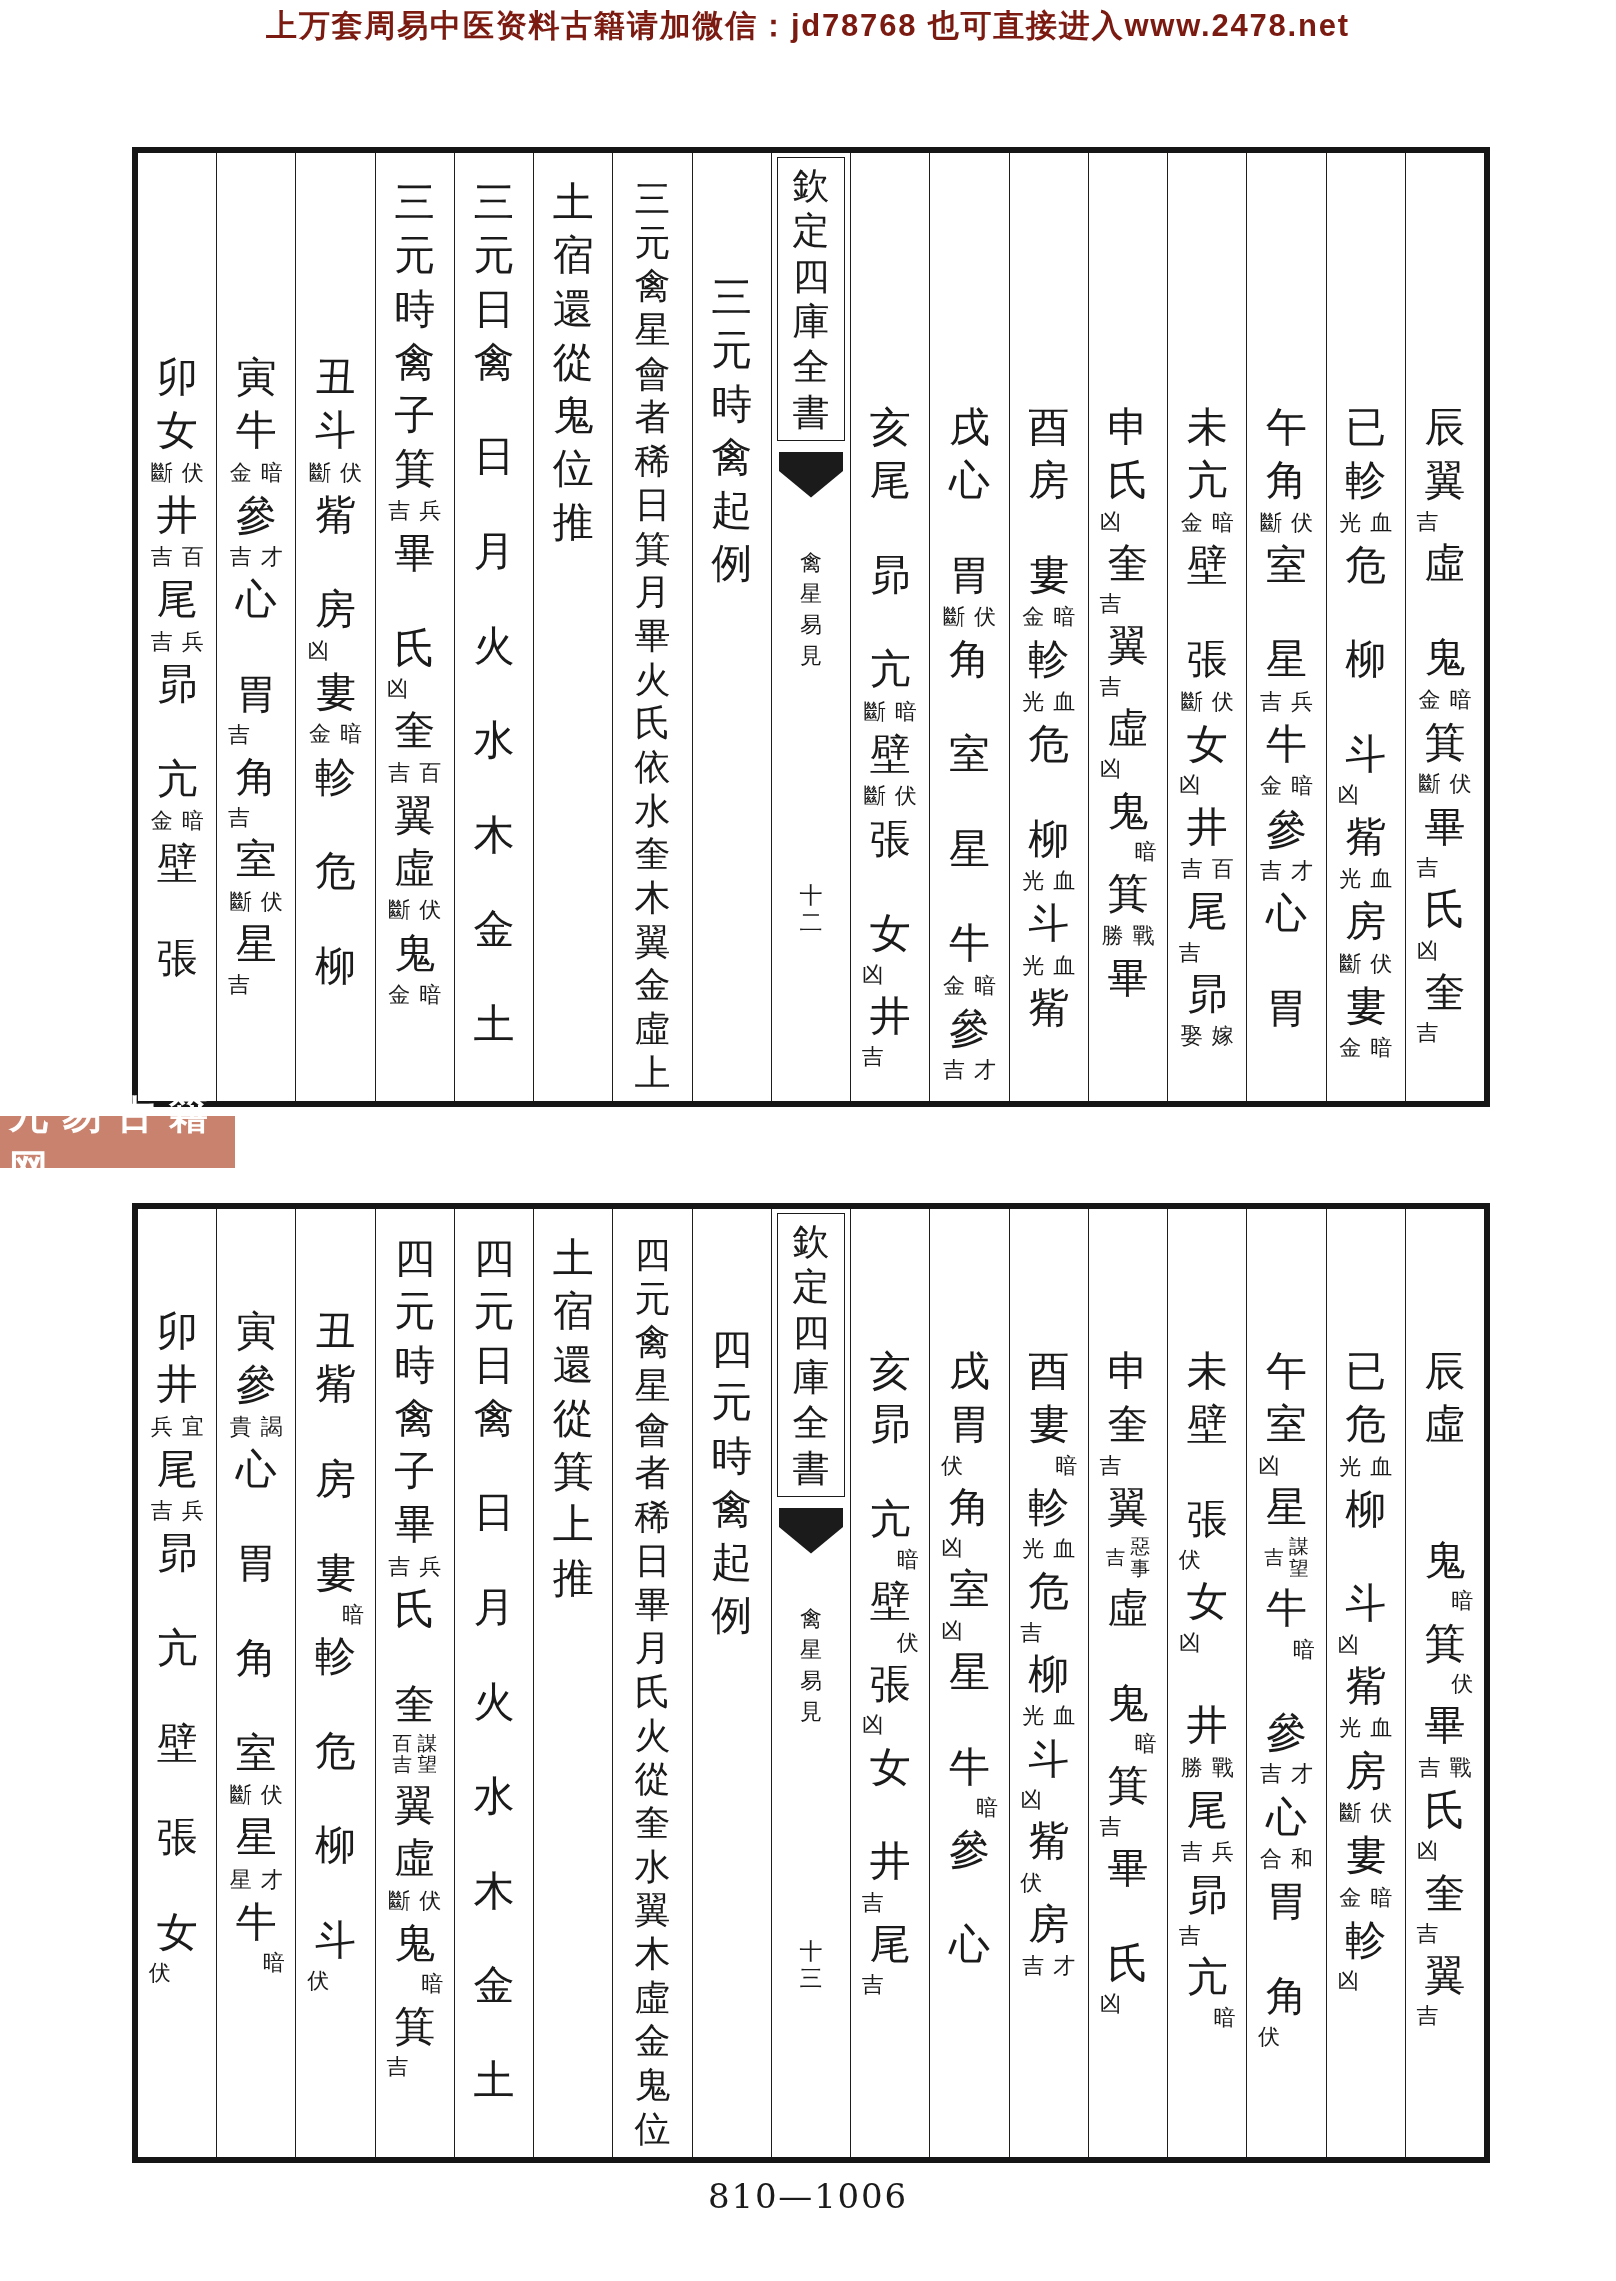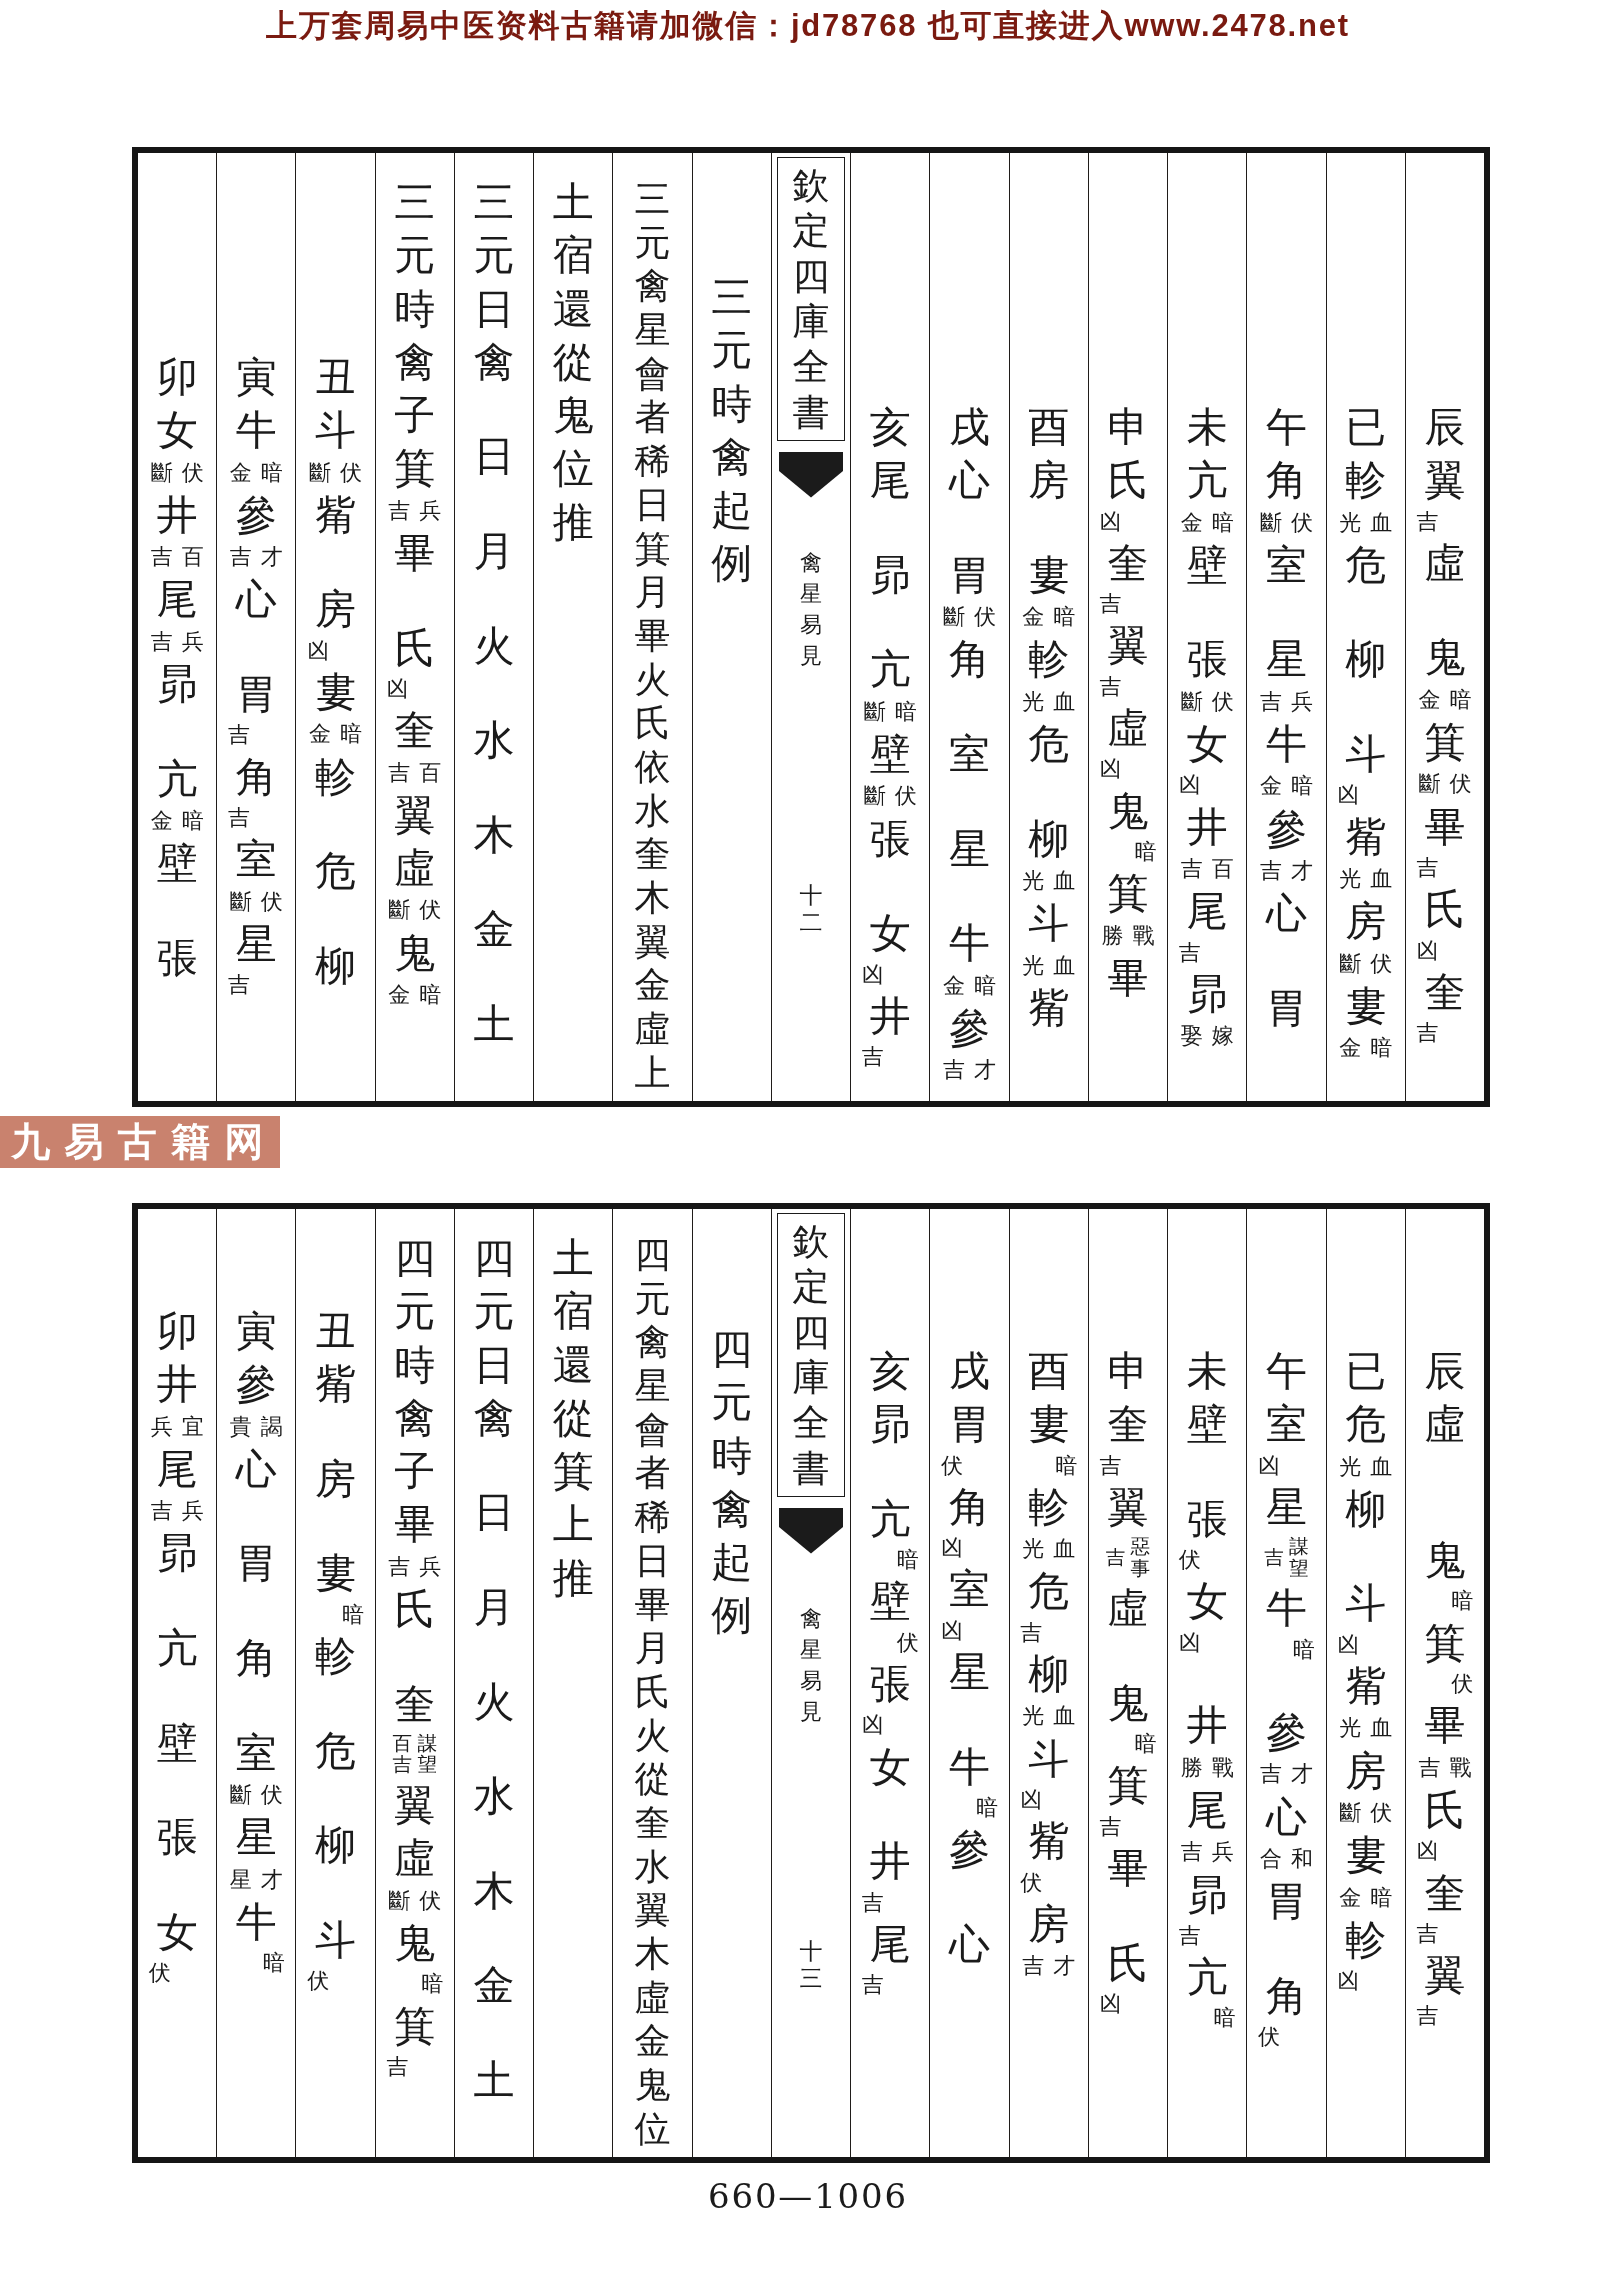--- a/index.html
+++ b/index.html
@@ -61,21 +61,21 @@
     position:absolute;top:42%;left:0;width:100%;
     display:flex;flex-direction:column;align-items:center;row-gap:7.1px;
   }
   .bn-ch{font-size:22px;line-height:24px;}
   .folio{
     position:absolute;top:77%;left:0;width:100%;
     display:flex;flex-direction:column;align-items:center;row-gap:1.8px;
   }
   .fo-ch{font-size:23px;line-height:25px;}
   .watermark{
-    position:absolute;left:0;top:1116px;width:280px;height:52px;
+    position:absolute;left:0;top:1116px;width:235px;height:52px;
     display:flex;align-items:center;justify-content:center;
     font-size:39px;font-weight:bold;letter-spacing:14.3px;
     padding-left:9px;box-sizing:border-box;
   }
   .folio-footer{
     position:absolute;top:2176px;left:0;width:100%;
     text-align:center;font-size:34px;letter-spacing:1.8px;
     font-family:"DejaVu Serif","Liberation Serif",serif;
   }
 </style>
@@ -855,15 +855,15 @@
           <div class="gap"></div>
           <div class="big">張</div>
           <div class="gap"></div>
           <div class="big">女</div>
           <div class="small-ann sl">伏</div>
         </div>
       </div>
   </section>
 
   <div class="watermark" style="background: rgb(201, 130, 110); color: rgb(255, 255, 255);">九易古籍网</div>
-  <div class="folio-footer">660—1006</div>
+  <div class="folio-footer">810—1006</div>
 </div>
 
 
 </body></html>

